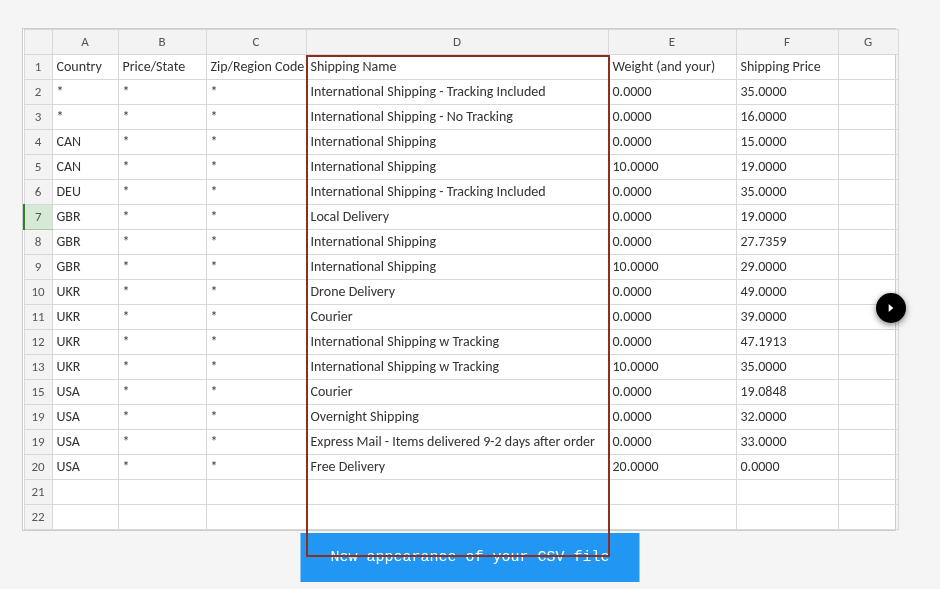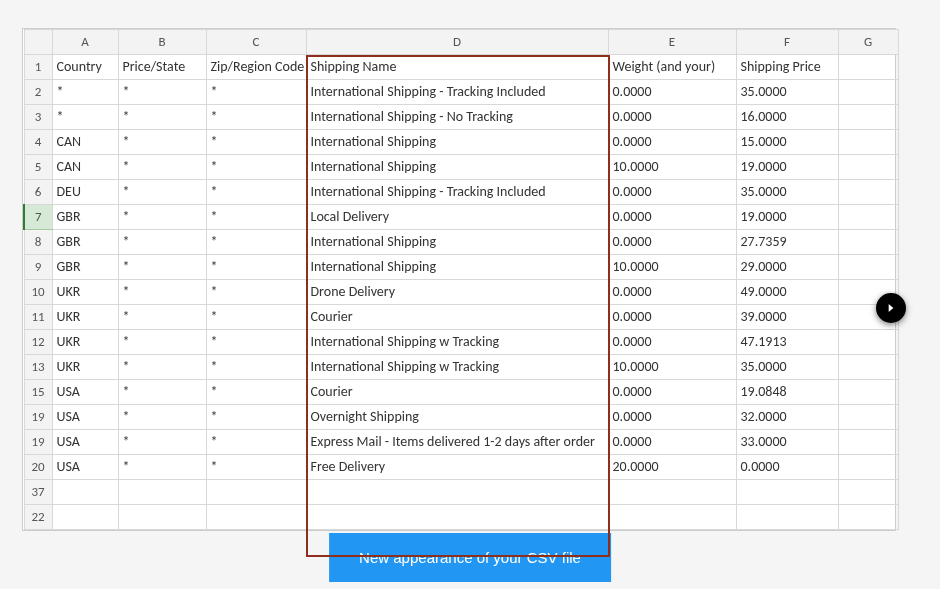--- a/index.html
+++ b/index.html
@@ -84,21 +84,21 @@
     position: absolute;
     left: 50%;
     transform: translateX(-50%);
     top: 533px;
     background: #2196f3;
     color: #fff;
     font-size: 15px;
     padding: 16px 30px;
     border: none;
     cursor: pointer;
-    font-family: Liberation Sans, sans-serif;
+    font-family: Liberation Mono, monospace;
   }
 
   .floating-circle {
     position: absolute;
     right: 34px;
     top: 293px;
     width: 30px;
     height: 30px;
     border-radius: 50%;
     background: #000;
@@ -288,37 +288,37 @@
           <td>Overnight Shipping</td>
           <td>0.0000</td>
           <td>32.0000</td>
           <td></td>
         </tr>
         <tr>
           <td class="rowhead">19</td>
           <td>USA</td>
           <td>*</td>
           <td>*</td>
-          <td>Express Mail - Items delivered 1-2 days after order</td>
+          <td>Express Mail - Items delivered 9-2 days after order</td>
           <td>0.0000</td>
           <td>33.0000</td>
           <td></td>
         </tr>
         <tr>
           <td class="rowhead">20</td>
           <td>USA</td>
           <td>*</td>
           <td>*</td>
           <td>Free Delivery</td>
           <td>20.0000</td>
           <td>0.0000</td>
           <td></td>
         </tr>
         <tr>
-          <td class="rowhead">37</td>
+          <td class="rowhead">21</td>
           <td></td>
           <td></td>
           <td></td>
           <td></td>
           <td></td>
           <td></td>
           <td></td>
         </tr>
         <tr>
           <td class="rowhead">22</td>

